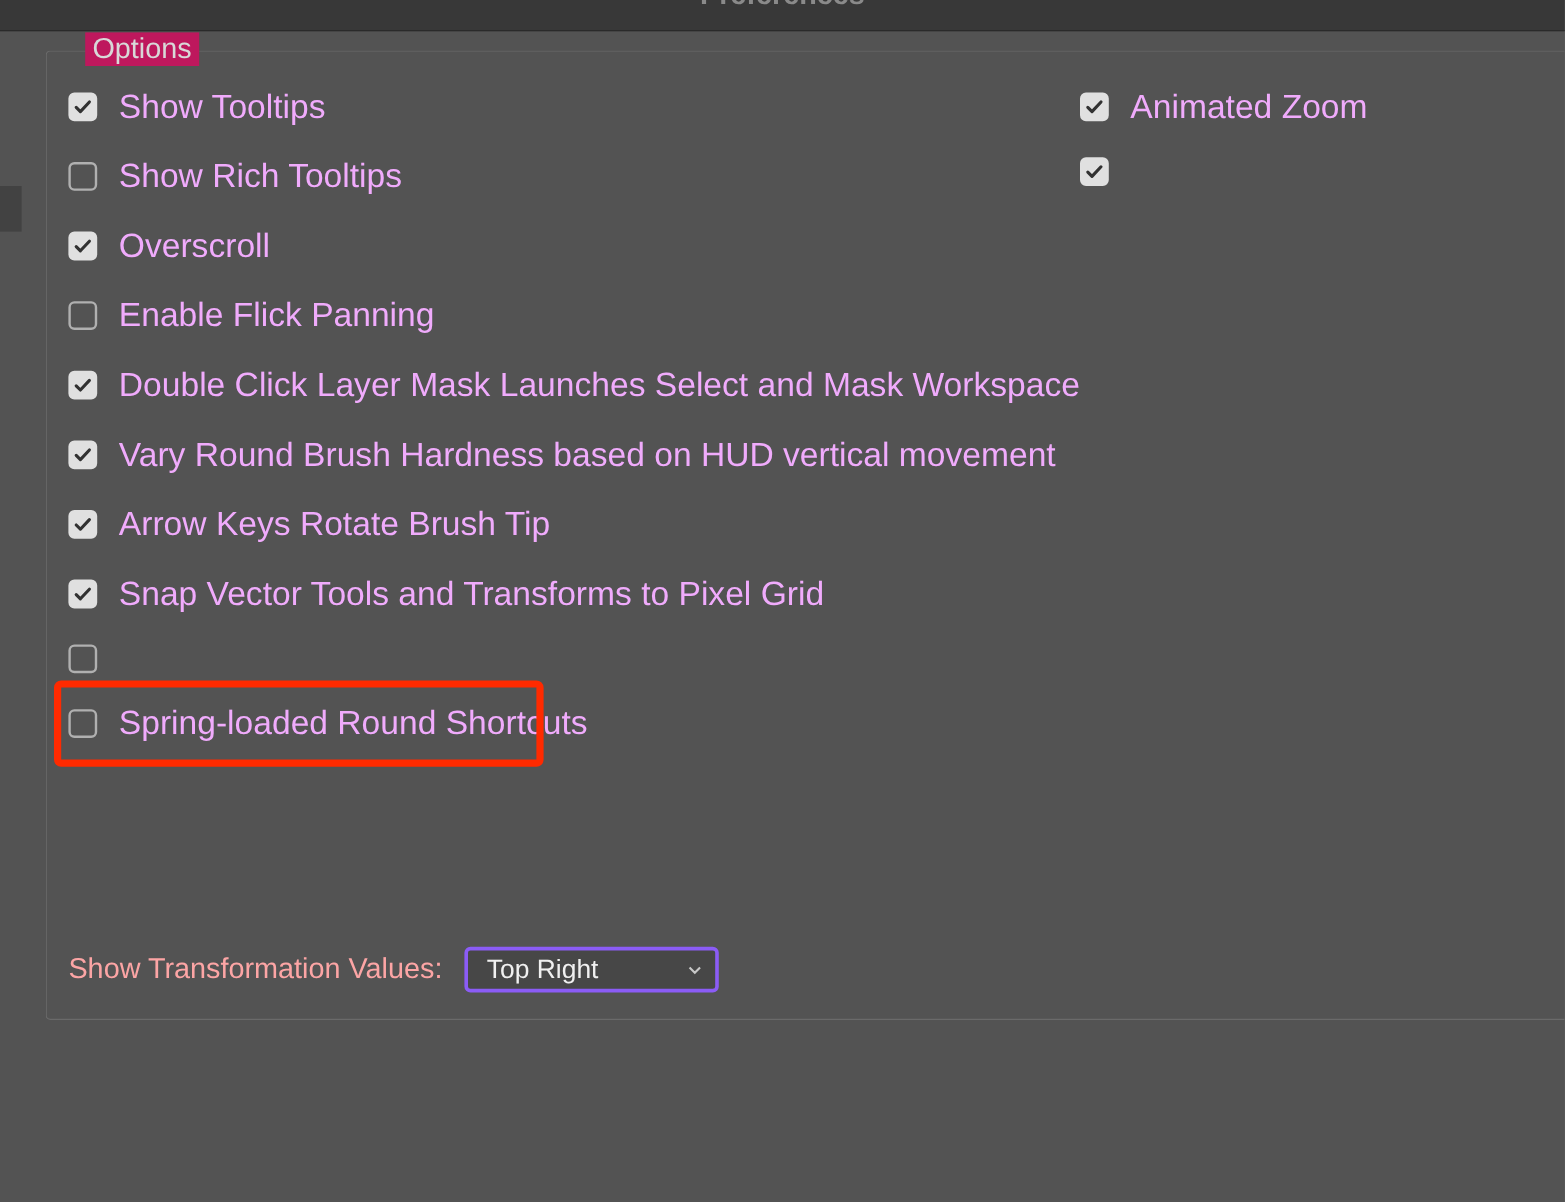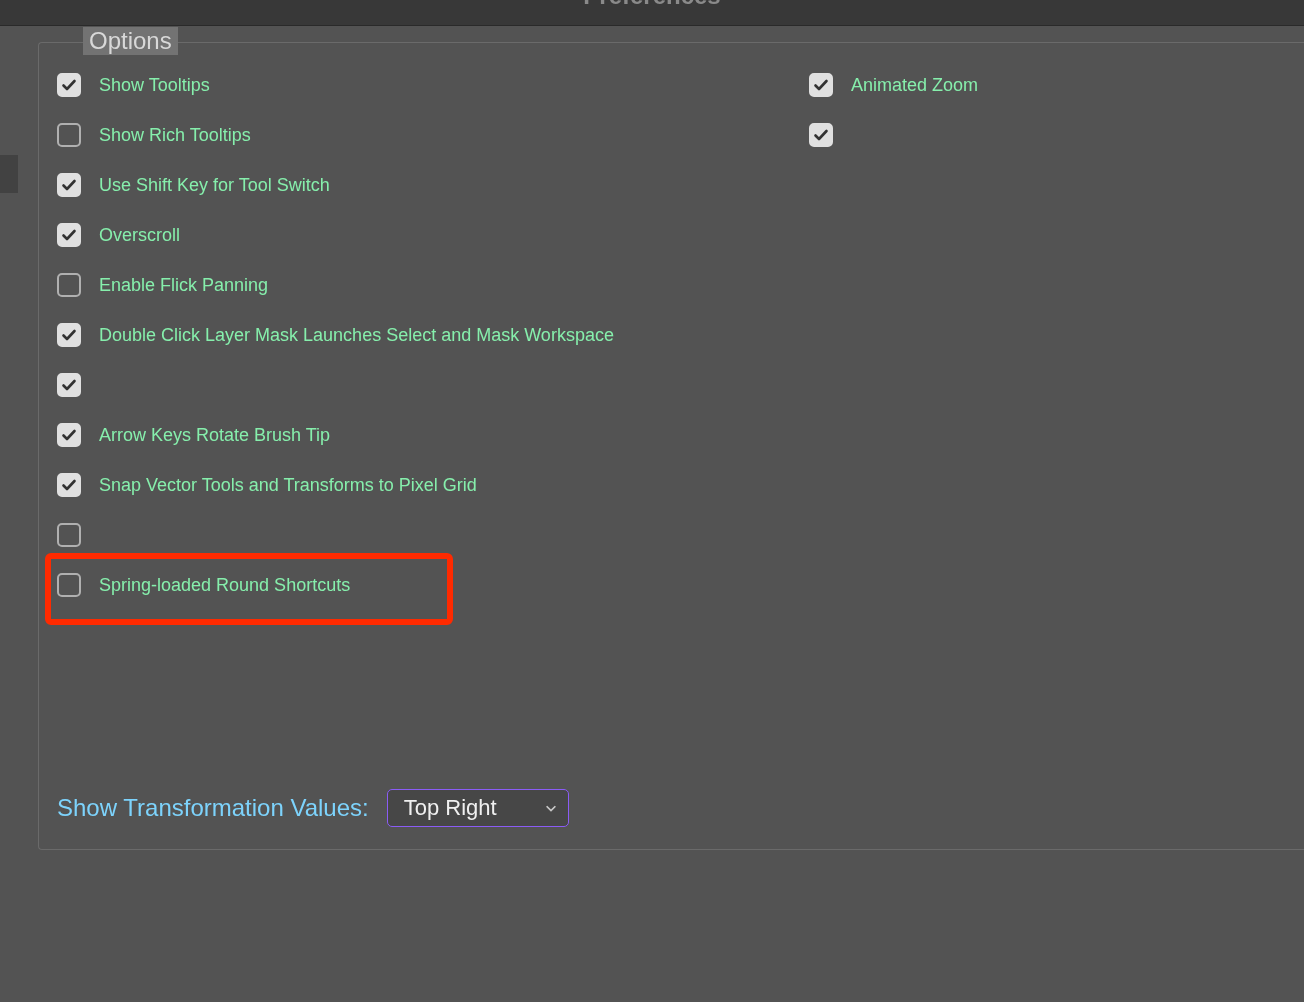--- a/index.html
+++ b/index.html
@@ -54,25 +54,24 @@
       bottom: 152px;
       border: 1px solid #6a6a6a;
       border-right: none;
       border-radius: 4px 0 0 4px;
     }
     
     .options-legend {
       position: absolute;
       top: -16px;
       left: 32px;
-      background: #737373;
+      background: #be185d;
       padding: 0 6px;
       color: #d8d8d8;
       font-size: 24px;
-      margin-left: 12px;
     }
     
     .options-content {
       display: flex;
       padding: 30px 18px 0 18px;
       height: 100%;
     }
     
     .col-left {
       flex: 0 0 752px;
@@ -112,22 +111,22 @@
       display: block;
     }
     
     .cbox svg {
       display: none;
       width: 16px;
       height: 16px;
     }
     
     .check-label {
-      color: #86efac;
-      font-size: 18px;
+      color: #f0abfc;
+      font-size: 28px;
       white-space: nowrap;
     }
     
     .highlight-box {
       position: absolute;
       left: -12px;
       top: -20px;
       width: 408px;
       height: 72px;
       border: 6px solid #ff2a00;
@@ -138,30 +137,30 @@
     .bottom-row {
       position: absolute;
       bottom: 22px;
       left: 18px;
       display: flex;
       align-items: center;
       gap: 18px;
     }
     
     .bottom-label {
-      color: #7dd3fc;
+      color: #fca5a5;
       font-size: 24px;
     }
     
     .dropdown {
       background: #474747;
-      border: 1px solid #8b5cf6;
+      border: 3px solid #8b5cf6;
       border-radius: 5px;
       height: 38px;
-      width: 182px;
+      width: 212px;
       display: flex;
       align-items: center;
       justify-content: space-between;
       padding: 0 10px 0 16px;
       cursor: pointer;
     }
     
     .dropdown-value {
       color: #f0f0f0;
       font-size: 22px;
@@ -197,48 +196,41 @@
         <div class="check-row">
           <div class="cbox"></div>
           <span class="check-label">Show Rich Tooltips</span>
         </div>
         <div class="check-row">
           <div class="cbox checked">
             <svg viewBox="0 0 16 16">
               <path d="M2.5 8.5 L6 12 L13.5 4" fill="none" stroke="#323232" stroke-width="2.6" stroke-linecap="round" stroke-linejoin="round"></path>
             </svg>
           </div>
-          <span class="check-label">Use Shift Key for Tool Switch</span>
-        </div>
-        <div class="check-row">
-          <div class="cbox checked">
-            <svg viewBox="0 0 16 16">
-              <path d="M2.5 8.5 L6 12 L13.5 4" fill="none" stroke="#323232" stroke-width="2.6" stroke-linecap="round" stroke-linejoin="round"></path>
-            </svg>
-          </div>
           <span class="check-label">Overscroll</span>
         </div>
         <div class="check-row">
           <div class="cbox"></div>
           <span class="check-label">Enable Flick Panning</span>
         </div>
         <div class="check-row">
           <div class="cbox checked">
             <svg viewBox="0 0 16 16">
               <path d="M2.5 8.5 L6 12 L13.5 4" fill="none" stroke="#323232" stroke-width="2.6" stroke-linecap="round" stroke-linejoin="round"></path>
             </svg>
           </div>
           <span class="check-label">Double Click Layer Mask Launches Select and Mask Workspace</span>
         </div>
         <div class="check-row">
           <div class="cbox checked">
             <svg viewBox="0 0 16 16">
               <path d="M2.5 8.5 L6 12 L13.5 4" fill="none" stroke="#323232" stroke-width="2.6" stroke-linecap="round" stroke-linejoin="round"></path>
             </svg>
           </div>
+          <span class="check-label">Vary Round Brush Hardness based on HUD vertical movement</span>
         </div>
         <div class="check-row">
           <div class="cbox checked">
             <svg viewBox="0 0 16 16">
               <path d="M2.5 8.5 L6 12 L13.5 4" fill="none" stroke="#323232" stroke-width="2.6" stroke-linecap="round" stroke-linejoin="round"></path>
             </svg>
           </div>
           <span class="check-label">Arrow Keys Rotate Brush Tip</span>
         </div>
         <div class="check-row">

